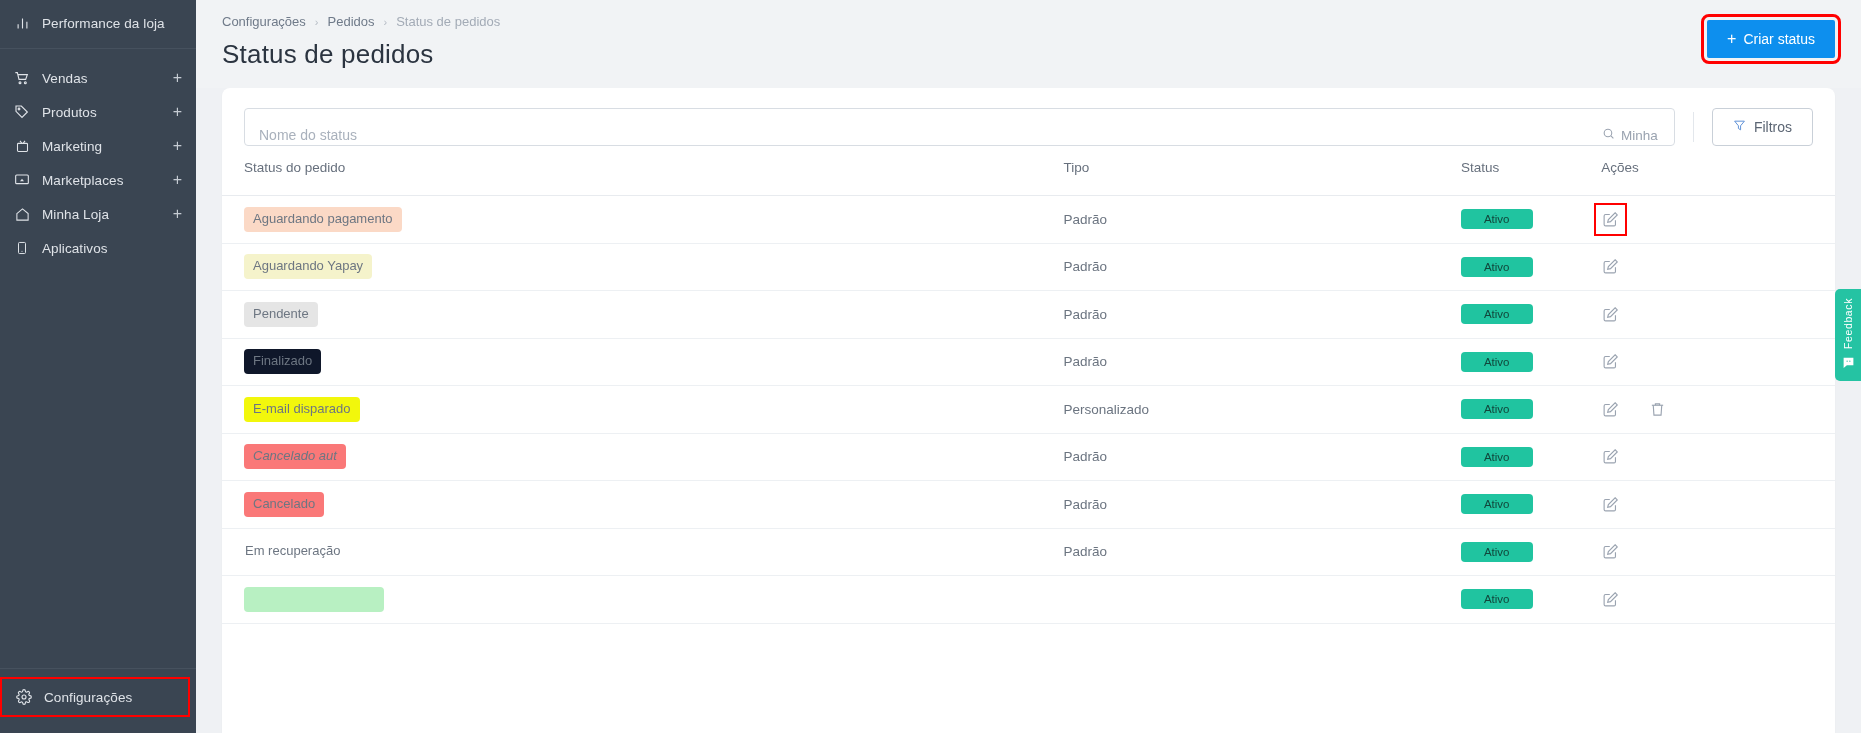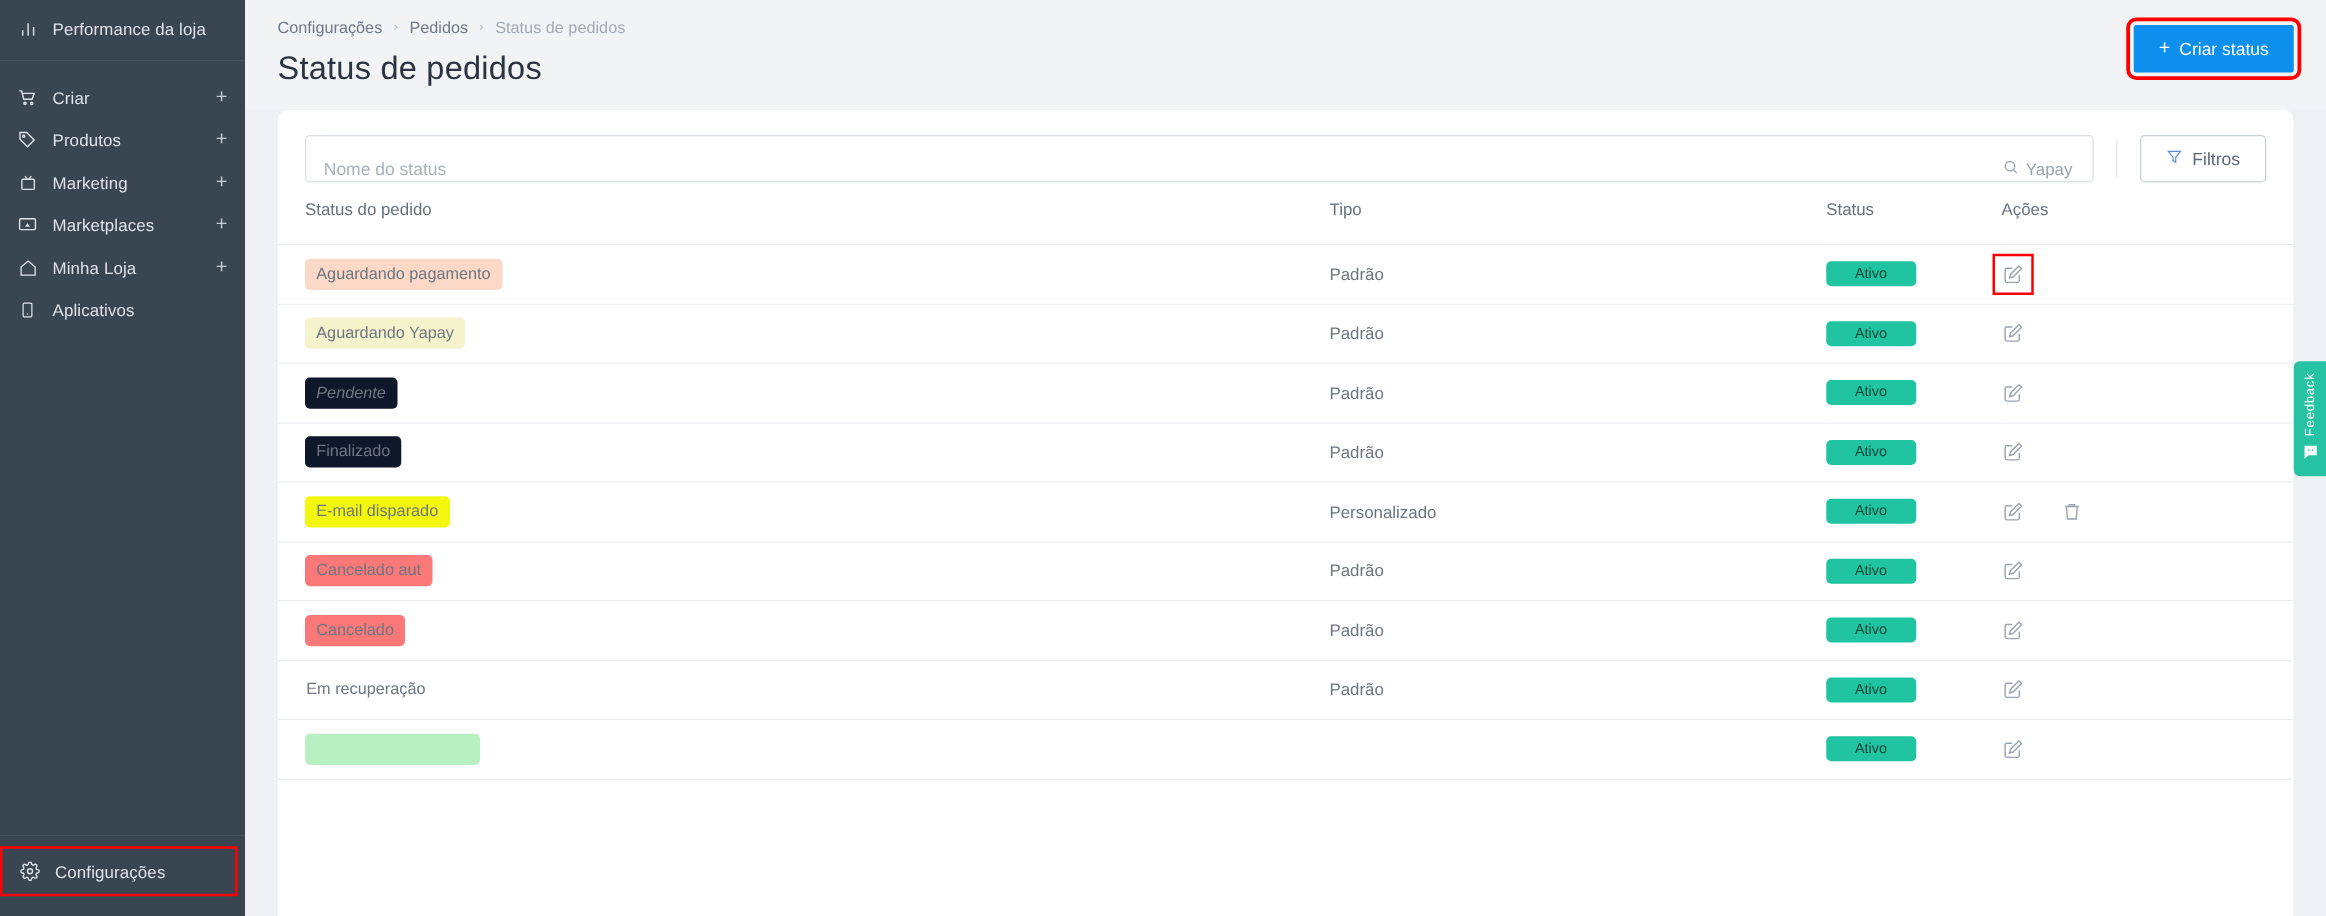--- a/index.html
+++ b/index.html
@@ -185,21 +185,21 @@
         </div>
         <div class="nav-group">
           <div class="nav-item">
             <span class="ico">
               <svg width="16" height="16" viewBox="0 0 24 24" fill="none" stroke="#dfe3e8" stroke-width="1.7">
                 <path d="M2 4h3l2.5 10h10L20 7H6"></path>
                 <circle cx="9" cy="19" r="1.4"></circle>
                 <circle cx="17" cy="19" r="1.4"></circle>
               </svg>
             </span>
-            <span class="lbl">Criar</span>
+            <span class="lbl">Vendas</span>
             <span class="plus">+</span>
           </div>
           <div class="nav-item">
             <span class="ico">
               <svg width="16" height="16" viewBox="0 0 24 24" fill="none" stroke="#dfe3e8" stroke-width="1.7">
                 <path d="M20 12l-8 8-9-9V3h8z"></path>
                 <circle cx="7.5" cy="7.5" r="1.3"></circle>
               </svg>
             </span>
             <span class="lbl">Produtos</span>
@@ -287,21 +287,21 @@
         <div class="toolbar">
           <div class="search">
             <input type="text" placeholder="Nome do status" style="">
             <button class="search-btn">
               <span>
                 <svg width="13" height="13" viewBox="0 0 24 24" fill="none" stroke="#9aa3b0" stroke-width="2">
                   <circle cx="11" cy="11" r="7"></circle>
                     <line x1="16.5" y1="16.5" x2="21" y2="21"></line>
                 </svg>
               </span>
-              <span>Yapay</span>
+              <span>Minha</span>
             </button>
           </div>
           <div class="tb-div"></div>
           <button class="filters-btn">
             <span>
               <svg width="13" height="13" viewBox="0 0 24 24" fill="none" stroke="#5b8fd6" stroke-width="1.8">
                 <polygon points="3,4 21,4 14,12.5 14,20 10,17.5 10,12.5"></polygon>
               </svg>
             </span>
             <span>Filtros</span>
@@ -342,21 +342,21 @@
                     <span class="icon-btn">
                       <svg width="17" height="17" viewBox="0 0 24 24" fill="none" stroke="#9aa3b0" stroke-width="1.6">
                         <path d="M19 13v6a2 2 0 0 1-2 2H5a2 2 0 0 1-2-2V7a2 2 0 0 1 2-2h6"></path>
                         <path d="M18.5 2.5l3 3L12 15l-4 1 1-4z"></path>
                       </svg>
                     </span>
                   </div>
                 </td>
               </tr>
               <tr>
-                <td class="col-name" style="padding-left: 22px;"><span class="pill" style="background: #0f172a; font-style: italic;">Pendente</span></td>
+                <td class="col-name" style="padding-left: 22px;"><span class="pill" style="background: #e5e5e5;">Pendente</span></td>
                 <td class="col-tipo">Padrão</td>
                 <td class="col-status"><span class="badge-ativo">Ativo</span></td>
                 <td class="col-acoes">
                   <div class="acts">
                     <span class="icon-btn">
                       <svg width="17" height="17" viewBox="0 0 24 24" fill="none" stroke="#9aa3b0" stroke-width="1.6">
                         <path d="M19 13v6a2 2 0 0 1-2 2H5a2 2 0 0 1-2-2V7a2 2 0 0 1 2-2h6"></path>
                         <path d="M18.5 2.5l3 3L12 15l-4 1 1-4z"></path>
                       </svg>
                     </span>
@@ -394,21 +394,21 @@
                       <svg width="17" height="17" viewBox="0 0 24 24" fill="none" stroke="#9aa3b0" stroke-width="1.6">
                         <path d="M4 6h16"></path>
                         <path d="M9 6V4h6v2"></path>
                         <path d="M6 6l1 14h10l1-14"></path>
                       </svg>
                     </span>
                   </div>
                 </td>
               </tr>
               <tr>
-                <td class="col-name" style="padding-left: 22px;"><span class="pill" style="background: rgb(250, 120, 120);">Cancelado aut</span></td>
+                <td class="col-name" style="padding-left: 22px; font-style: italic;"><span class="pill" style="background: rgb(250, 120, 120);">Cancelado aut</span></td>
                 <td class="col-tipo">Padrão</td>
                 <td class="col-status"><span class="badge-ativo">Ativo</span></td>
                 <td class="col-acoes">
                   <div class="acts">
                     <span class="icon-btn">
                       <svg width="17" height="17" viewBox="0 0 24 24" fill="none" stroke="#9aa3b0" stroke-width="1.6">
                         <path d="M19 13v6a2 2 0 0 1-2 2H5a2 2 0 0 1-2-2V7a2 2 0 0 1 2-2h6"></path>
                         <path d="M18.5 2.5l3 3L12 15l-4 1 1-4z"></path>
                       </svg>
                     </span>

